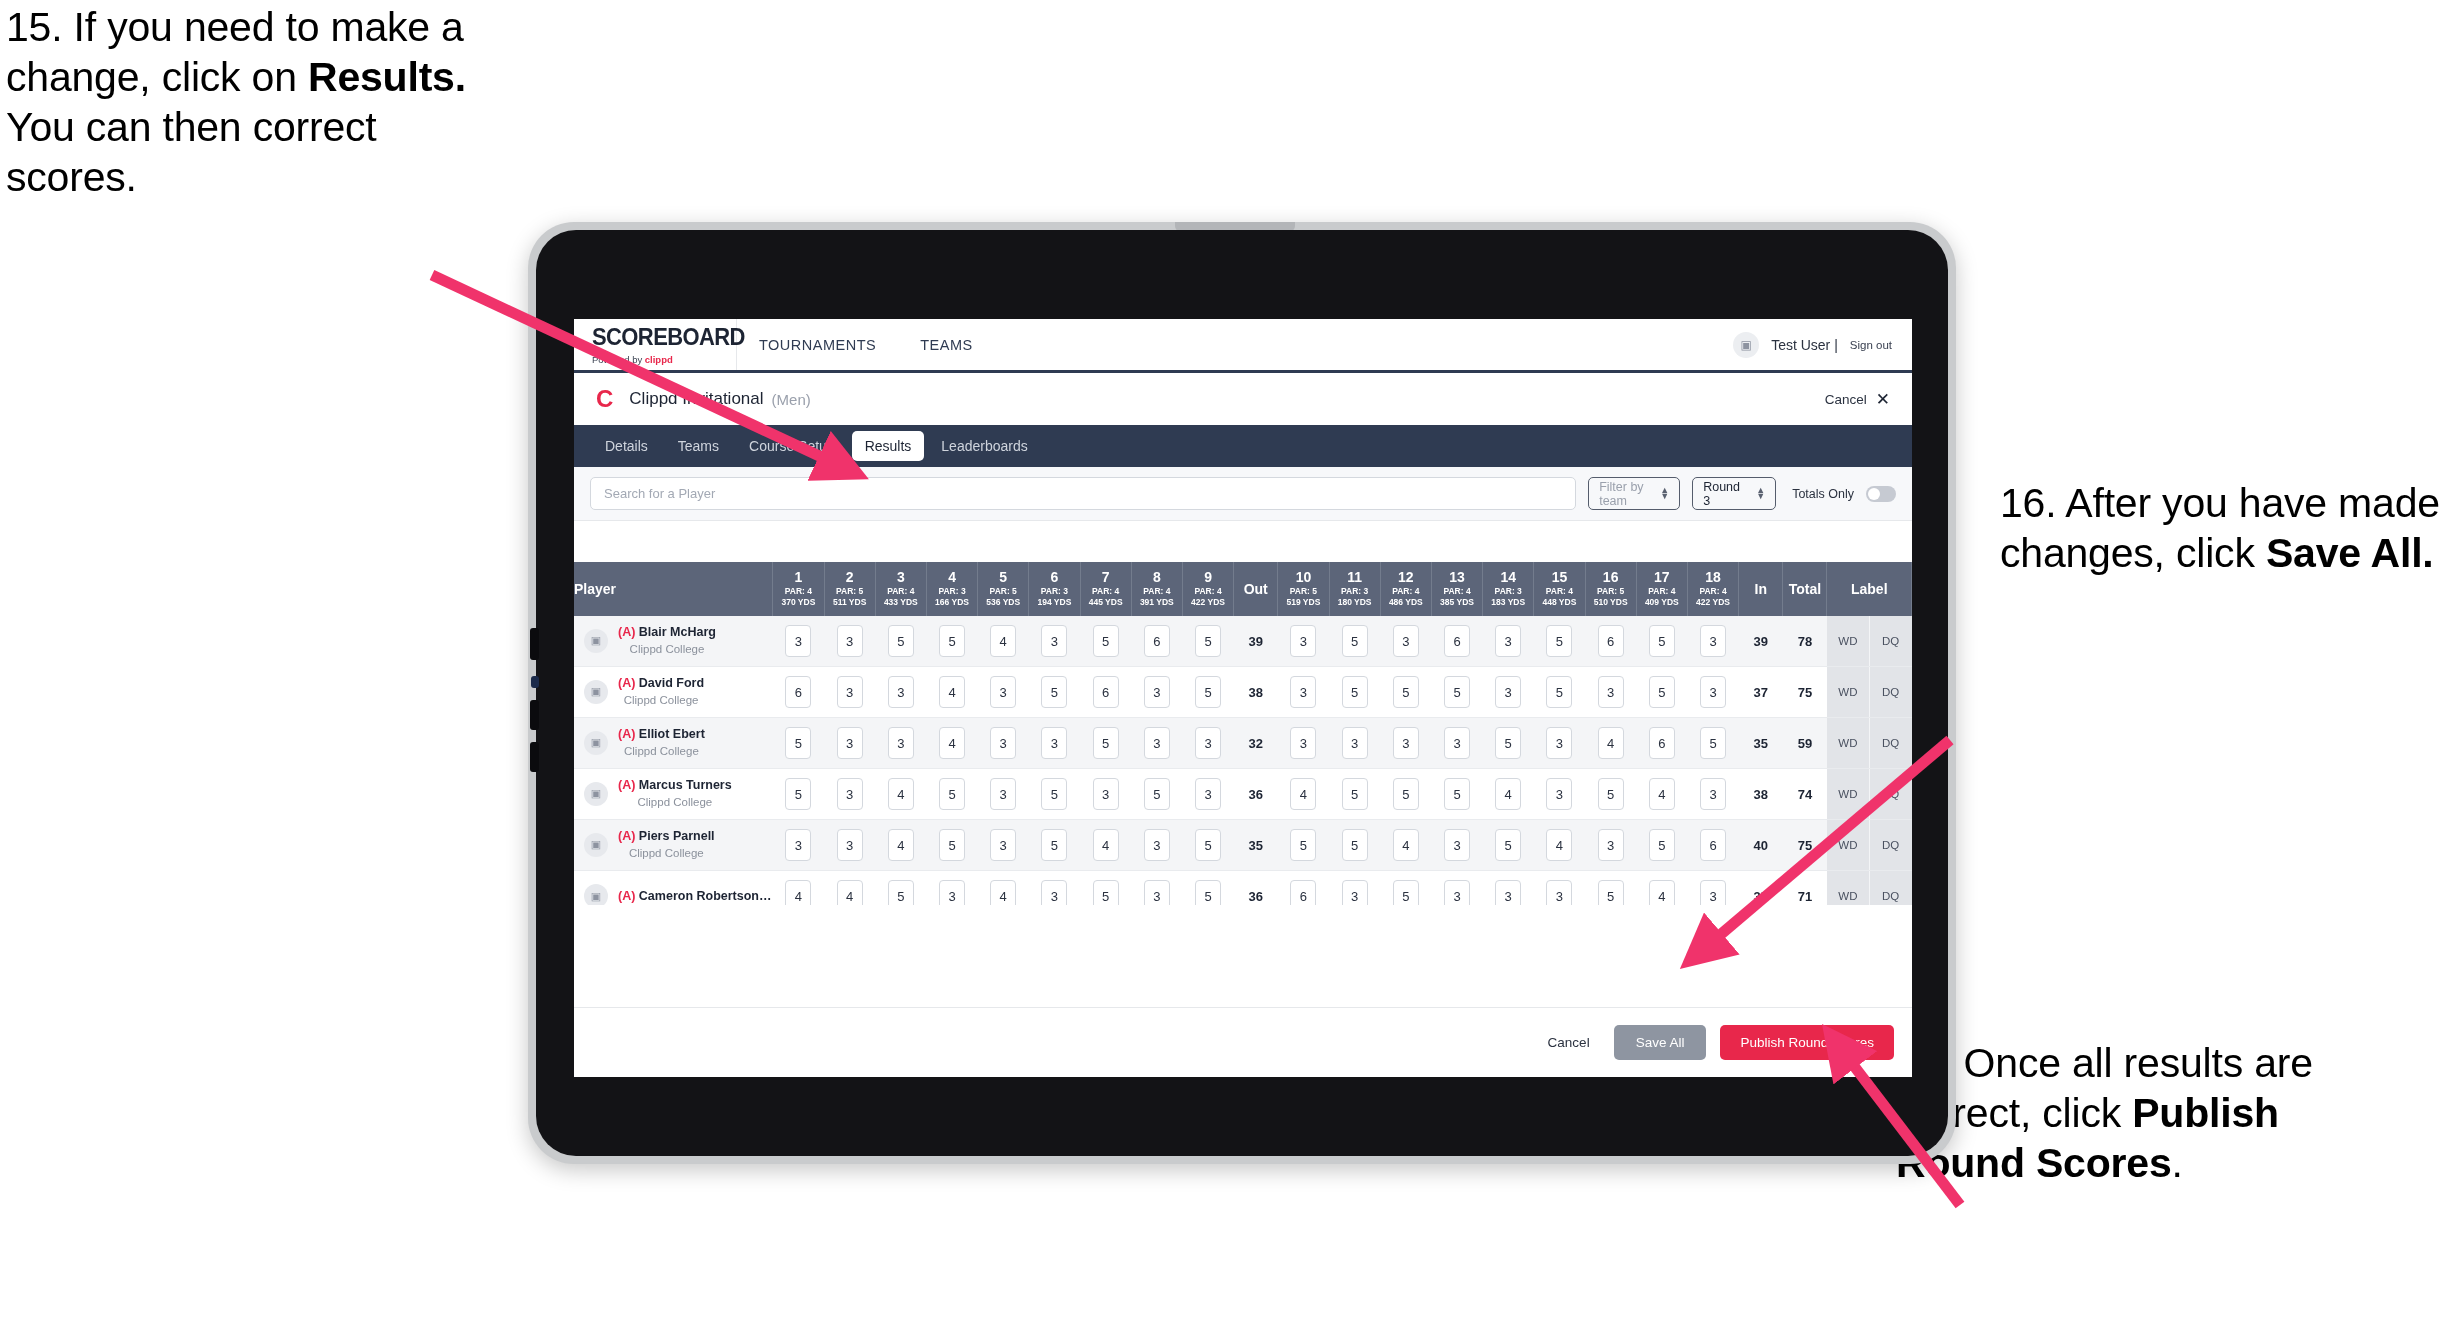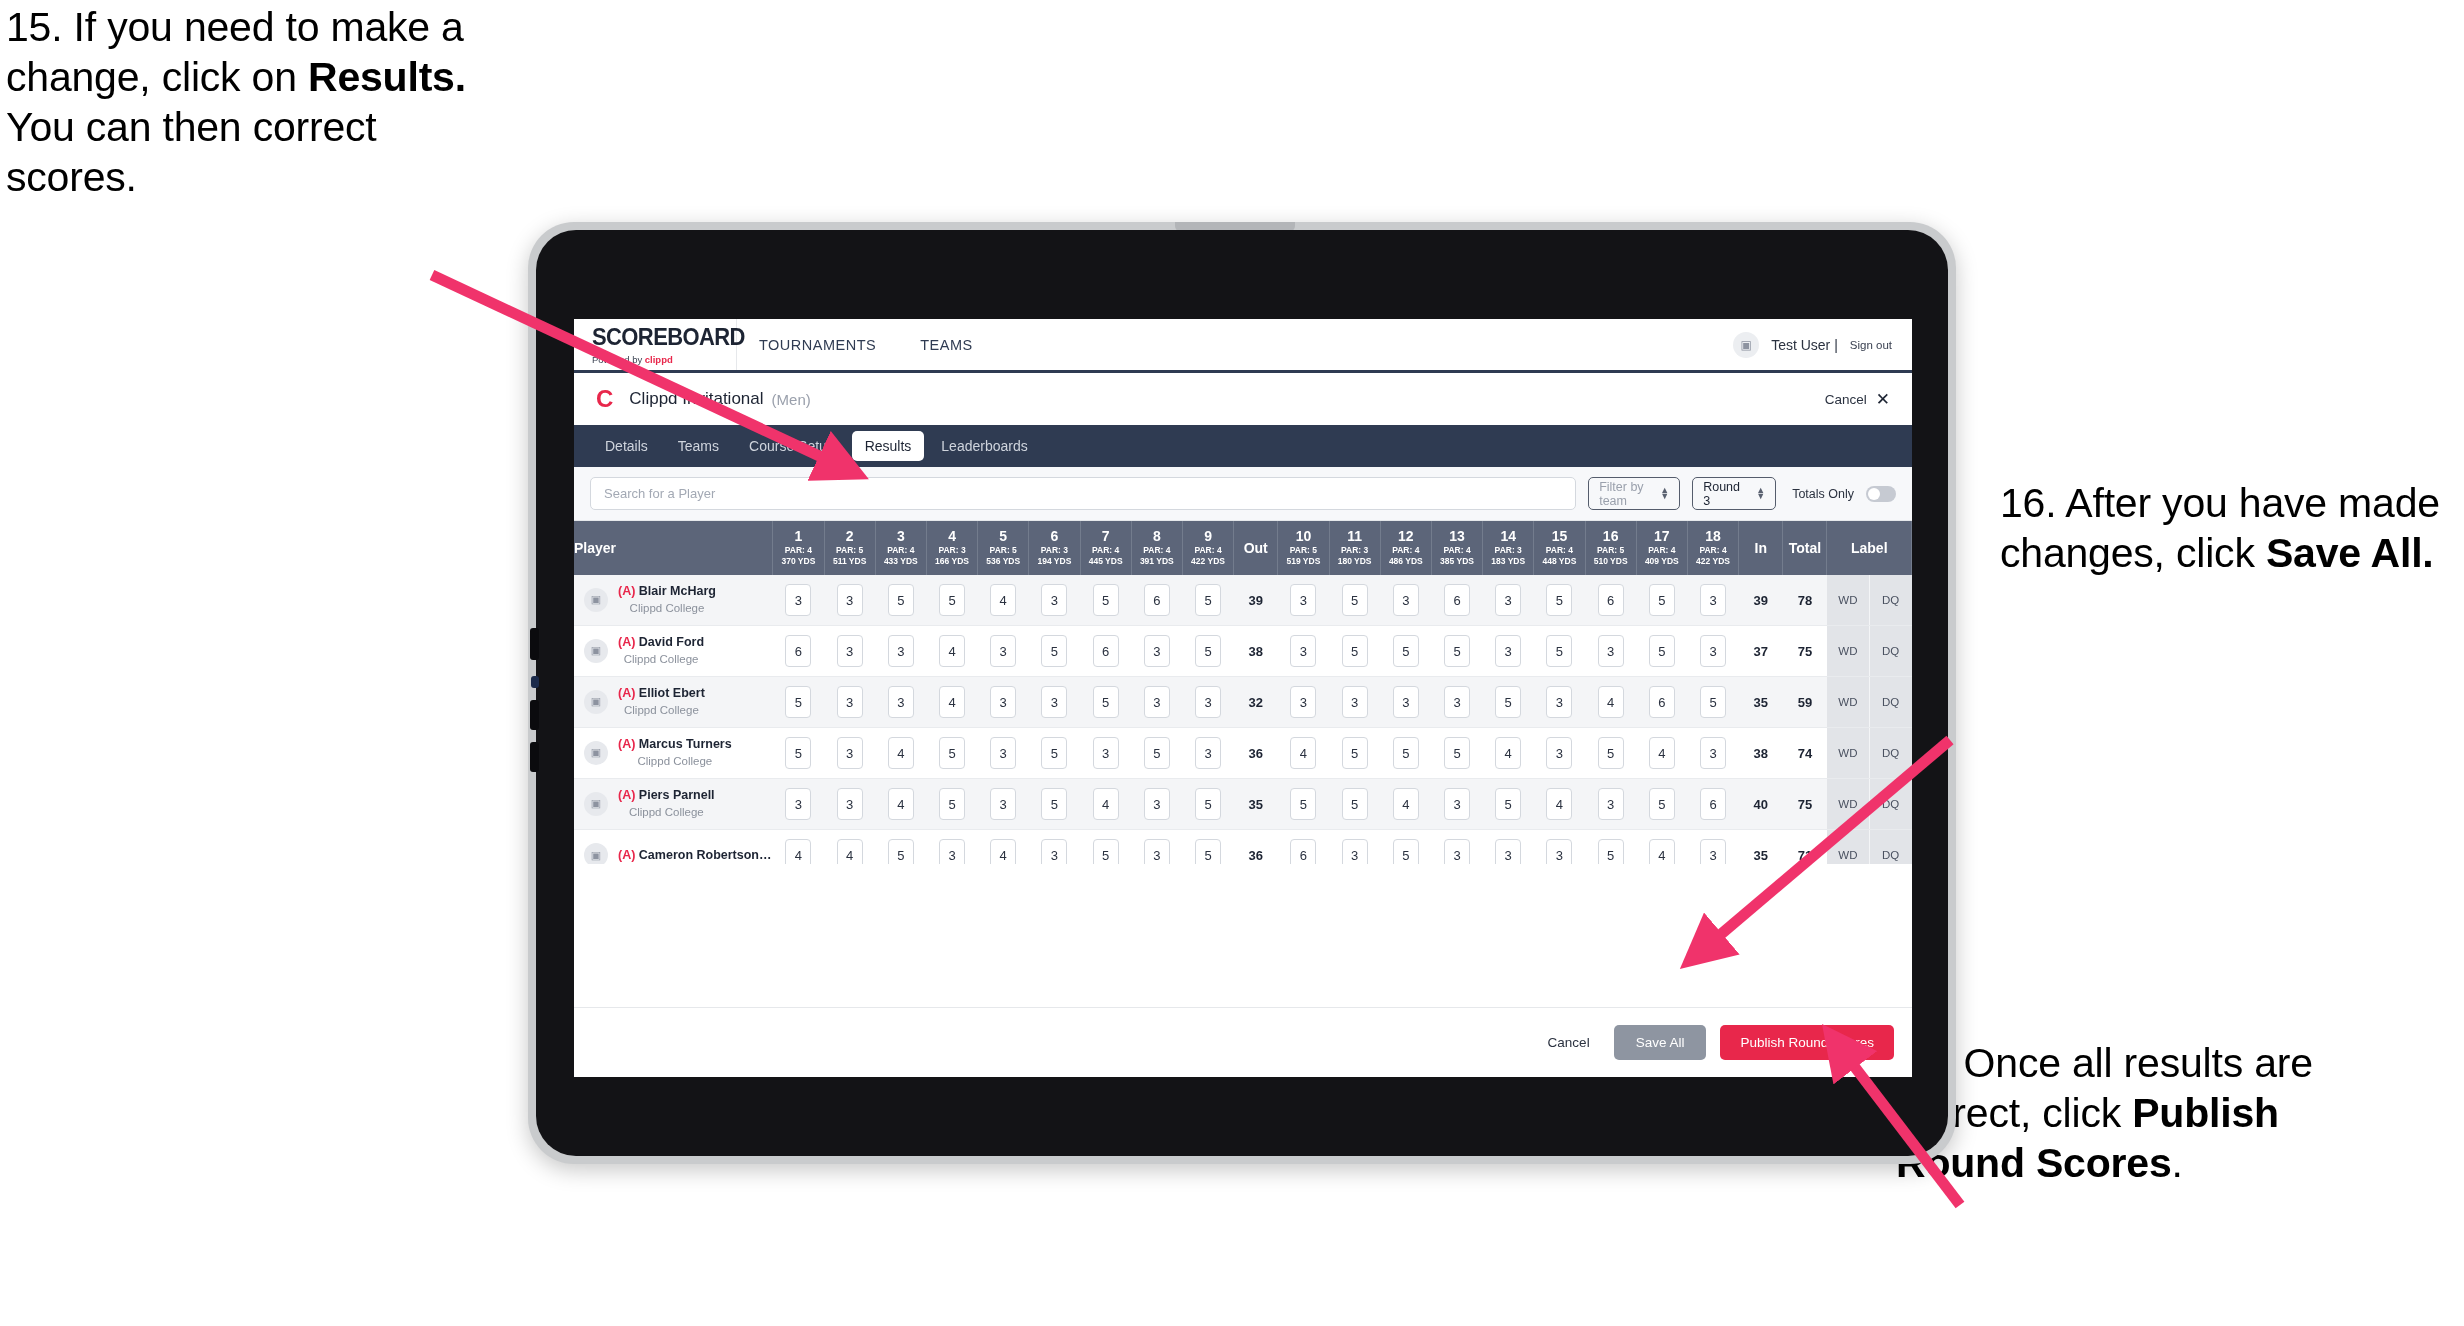--- a/index.html
+++ b/index.html
@@ -141,21 +141,21 @@
   .toggle {
     width: 30px; height: 16px; border-radius: 8px; background: #c6cad2;
     position: relative; cursor: pointer;
   }
   .toggle .knob {
     position: absolute; left: 2px; top: 2px; width: 12px; height: 12px;
     border-radius: 50%; background: #fff;
   }
 
   
-  #tablewrap { position: relative; height: 343px; overflow: hidden; background:#fff; }
+  #tablewrap { position: relative; height: 343px; overflow: hidden; background:#fff;margin-top:41px; }
   table.sc { border-collapse: collapse; width: 1338px; table-layout: fixed; }
   table.sc thead th {
     background: #5c6579; color: #ffffff; font-weight: 700;
     border-right: 1px solid #737c8d; vertical-align: middle;
     padding: 0; height: 54px;
   }
   th.col-player { width: 198px; text-align: left; padding-left: 18px; font-size: 14px; }
   th.col-hole { width: 51px; }
   th.col-sum  { width: 44px; font-size: 14px; }
   th.col-label{ width: 84px; font-size: 14px; border-right: none; }

